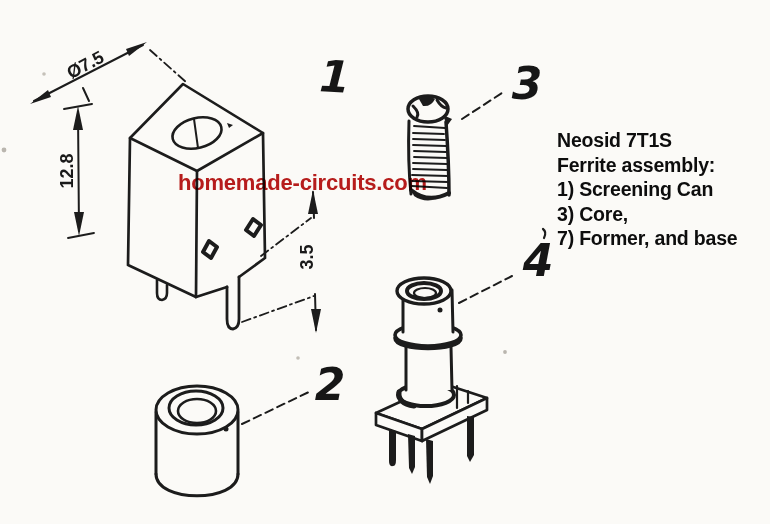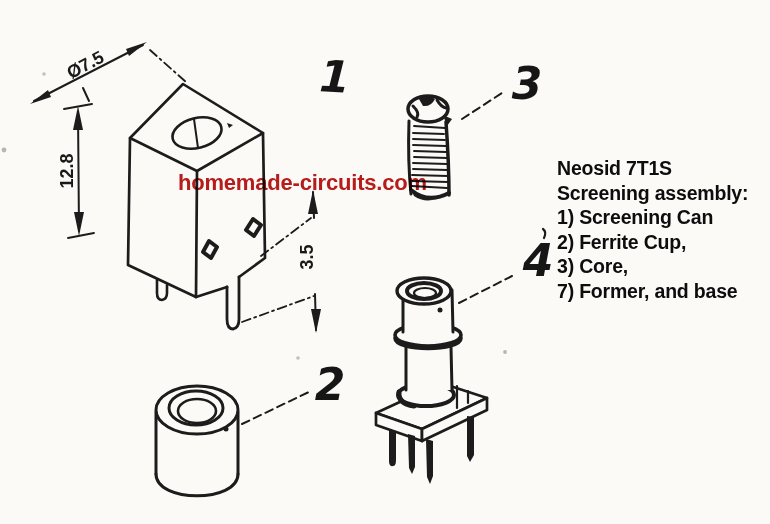--- a/index.html
+++ b/index.html
@@ -10,21 +10,21 @@
   .stage svg{position:absolute;left:0;top:0;}
   .watermark{
     position:absolute;left:178px;top:170px;white-space:nowrap;
     font-size:22px;font-weight:bold;letter-spacing:-0.2px;
     color:#b91c1c;mix-blend-mode:multiply;
     text-shadow:0 0 2px rgba(255,250,240,0.55);
   }
   .caption{
     position:absolute;left:557px;top:128px;white-space:nowrap;
     font-size:19.5px;font-weight:bold;color:#0d0d0d;
-    line-height:24.5px;letter-spacing:-0.2px;margin-top:28px;
+    line-height:24.5px;letter-spacing:-0.2px;
   }
   .caption div{height:24.5px;}
   .ink{stroke:#1c1c1c;fill:none;stroke-linecap:round;stroke-linejoin:round;}
   .fillink{fill:#1c1c1c;stroke:none;}
   .paper{fill:#fbfaf7;}
   text.dim{font-family:"Liberation Sans",sans-serif;font-weight:bold;
     font-size:18px;fill:#191919;text-anchor:middle;}
   text.num{font-family:"DejaVu Sans",sans-serif;font-weight:bold;
     font-style:italic;font-size:44px;fill:#161616;text-anchor:middle;}
 </style>
@@ -150,19 +150,18 @@
     <text class="num" transform="translate(334,92) rotate(3)">1</text>
     <text class="num" transform="translate(330,400)">2</text>
     <text class="num" transform="translate(527,99)">3</text>
     <text class="num" transform="translate(538,276)">4</text>
   </svg>
 
   <div class="watermark">homemade-circuits.com</div>
 
   <div class="caption">
     <div>Neosid 7T1S</div>
-    <div>Screening assembly:</div>
+    <div>Ferrite assembly:</div>
     <div>1) Screening Can</div>
-    <div>2) Ferrite Cup,</div>
     <div>3) Core,</div>
     <div>7) Former, and base</div>
   </div>
 </div>
 
 </body></html>

